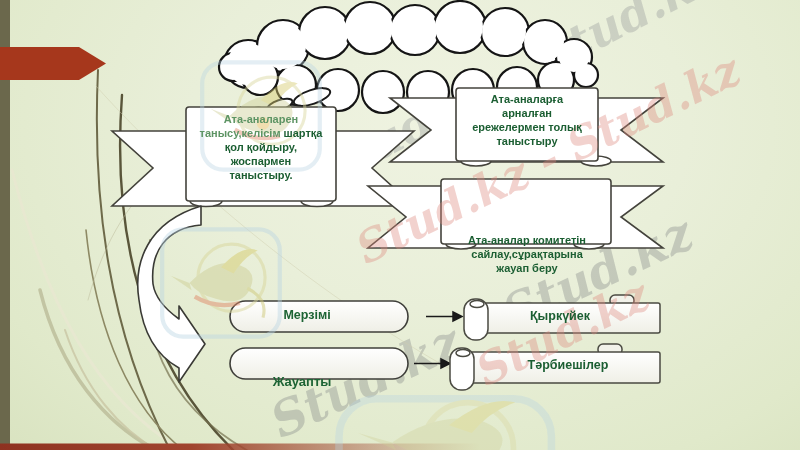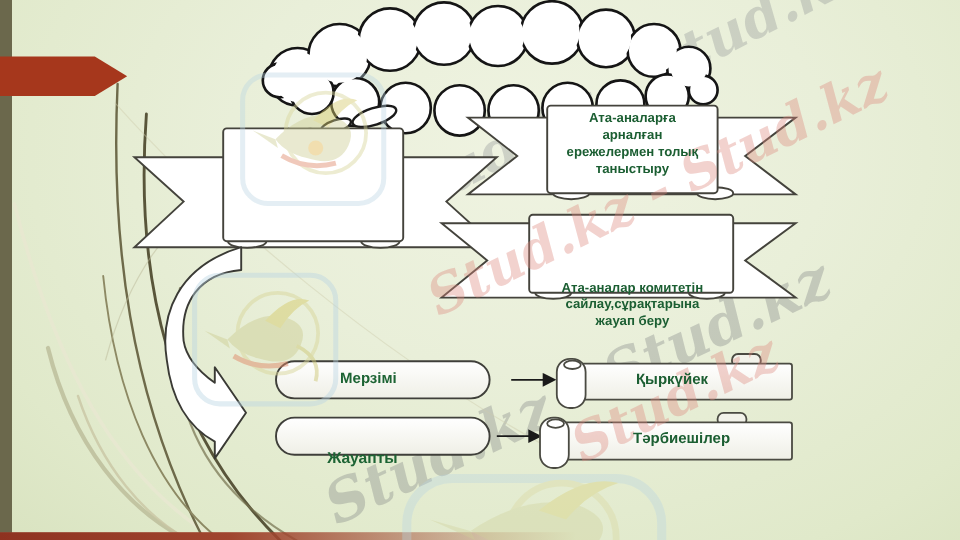--- a/index.html
+++ b/index.html
@@ -189,20 +189,25 @@
     <circle cx="70" cy="28" r="24" fill="none" stroke="#d9d79c" stroke-width="3"></circle>
     <path d="M30,25 Q55,8 78,14 Q93,20 86,30 L40,30 Z" fill="#cfd098"></path>
     <path d="M30,25 L12,20 L32,29 Z" fill="#cfd098"></path>
     <path d="M60,16 Q80,0 95,4 Q82,8 72,20 Z" fill="#d6cc6e"></path>
   </svg>
 
   <div class="wm wm-p1 z3">Stud.kz - Stud.kz</div>
   <div class="wm wm-p2 z3">Stud.kz</div>
 
 
+  <div class="txt rb-left z4"><span class="lite">Ата-аналарен
+танысу,келісім </span><span>шартқа
+қол қойдыру,
+жоспармен
+таныстыру.</span></div>
 
   <div class="txt rb-r1 z4">Ата-аналарға
 арналған
 ережелермен толық
 таныстыру</div>
   <div class="txt rb-r2 z4">Ата-аналар комитетін
 сайлау,сұрақтарына
 жауап беру</div>
 
   <div class="txt lab-1 z4">Мерзімі</div>

